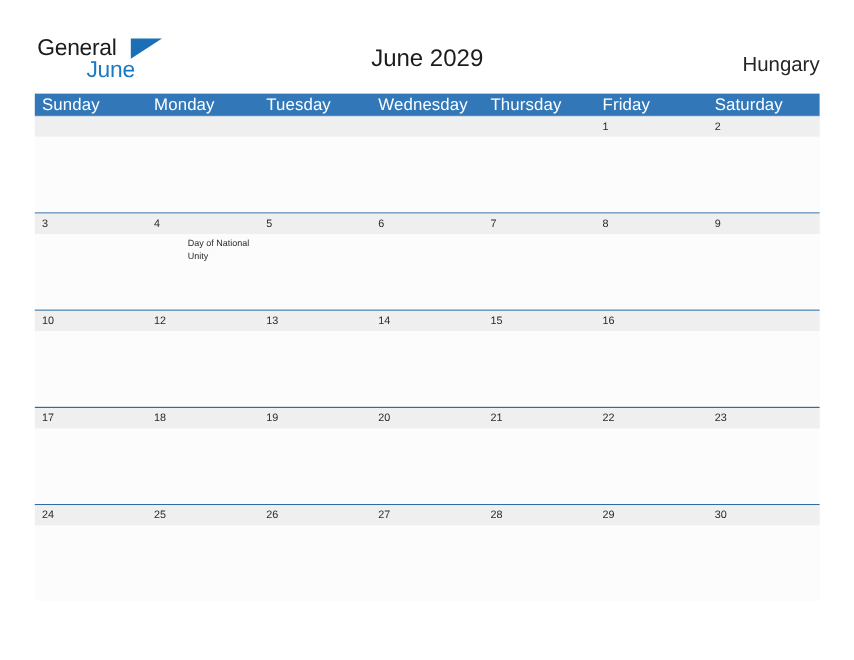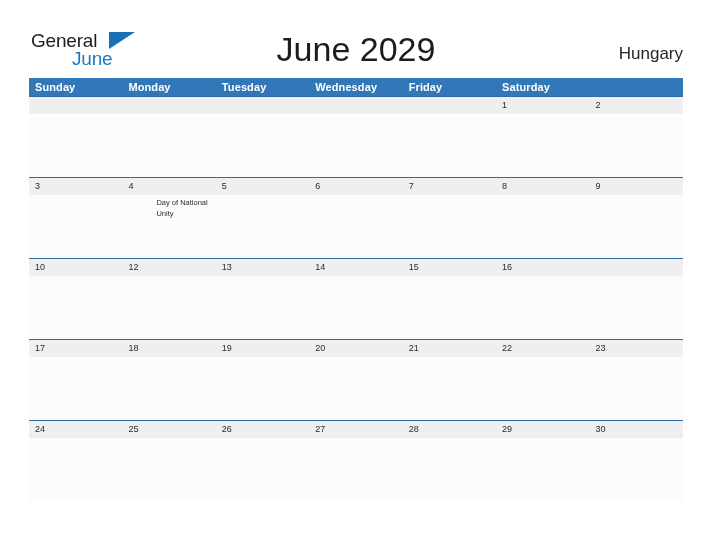--- a/index.html
+++ b/index.html
@@ -68,21 +68,21 @@
     border-left: 26px solid #1a6fb5;
     border-bottom: 17px solid transparent;
   }
 
   .cal-title {
     position: absolute;
     left: 0;
     top: 34px;
     width: 712px;
     text-align: center;
-    font-size: 34px;
+    font-size: 20px;
     color: #1c1c1c;
     line-height: 30px;
     letter-spacing: 0px;
   }
 
   .country {
     position: absolute;
     right: 29px;
     top: 46px;
     font-size: 17px;
@@ -101,26 +101,25 @@
   .weekday-row {
     display: flex;
     width: 654px;
     height: 18px;
     background: #3278b8;
   }
   .weekday {
     width: 93.43px;
     flex: 0 0 93.43px;
     color: #ffffff;
-    font-size: 11px;
+    font-size: 14px;
     line-height: 18px;
     padding-left: 6px;
     box-sizing: border-box;
     letter-spacing: 0.1px;
-    font-weight: bold;
   }
 
   .week-row {
     width: 654px;
     height: 81px;
     position: relative;
     border-top: 1.5px solid #2e6da4;
     box-sizing: border-box;
     background: #fcfcfc;
   }
@@ -183,20 +182,21 @@
 
   </div>
 
   <div class="calendar">
 
     <div class="weekday-row">
       <div class="weekday">Sunday</div>
       <div class="weekday">Monday</div>
       <div class="weekday">Tuesday</div>
       <div class="weekday">Wednesday</div>
+      <div class="weekday">Thursday</div>
       <div class="weekday">Friday</div>
       <div class="weekday">Saturday</div>
     </div>
 
     <div class="week-row">
       <div class="day-band">
         <div class="day-cell-num"></div>
         <div class="day-cell-num"></div>
         <div class="day-cell-num"></div>
         <div class="day-cell-num"></div>

